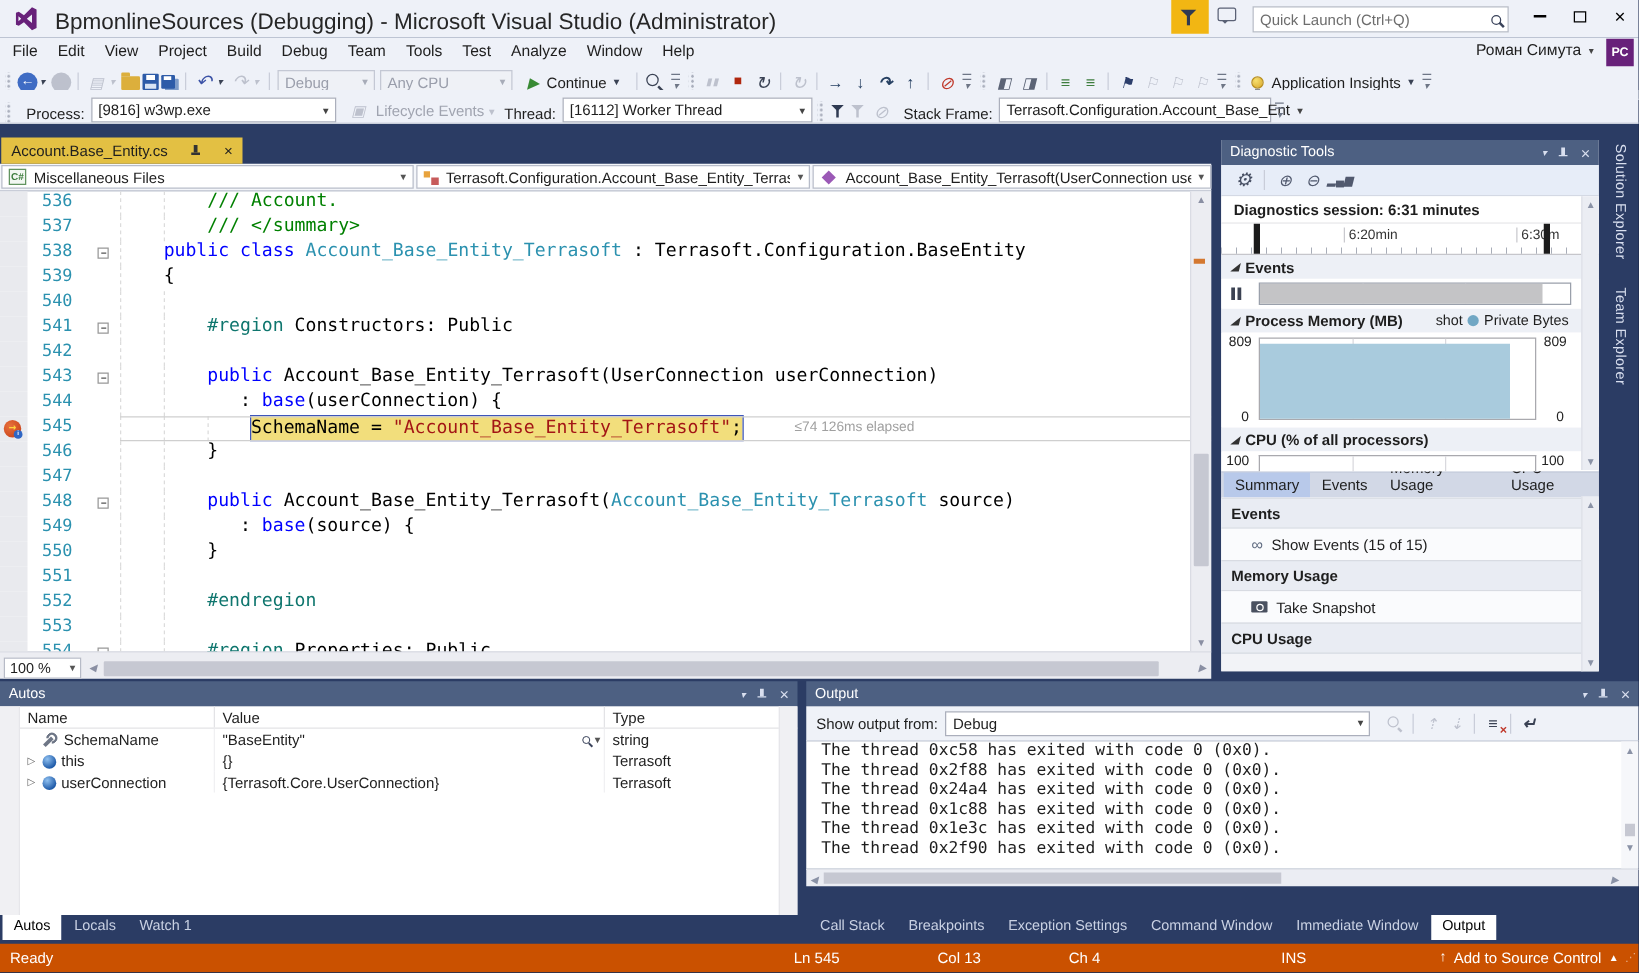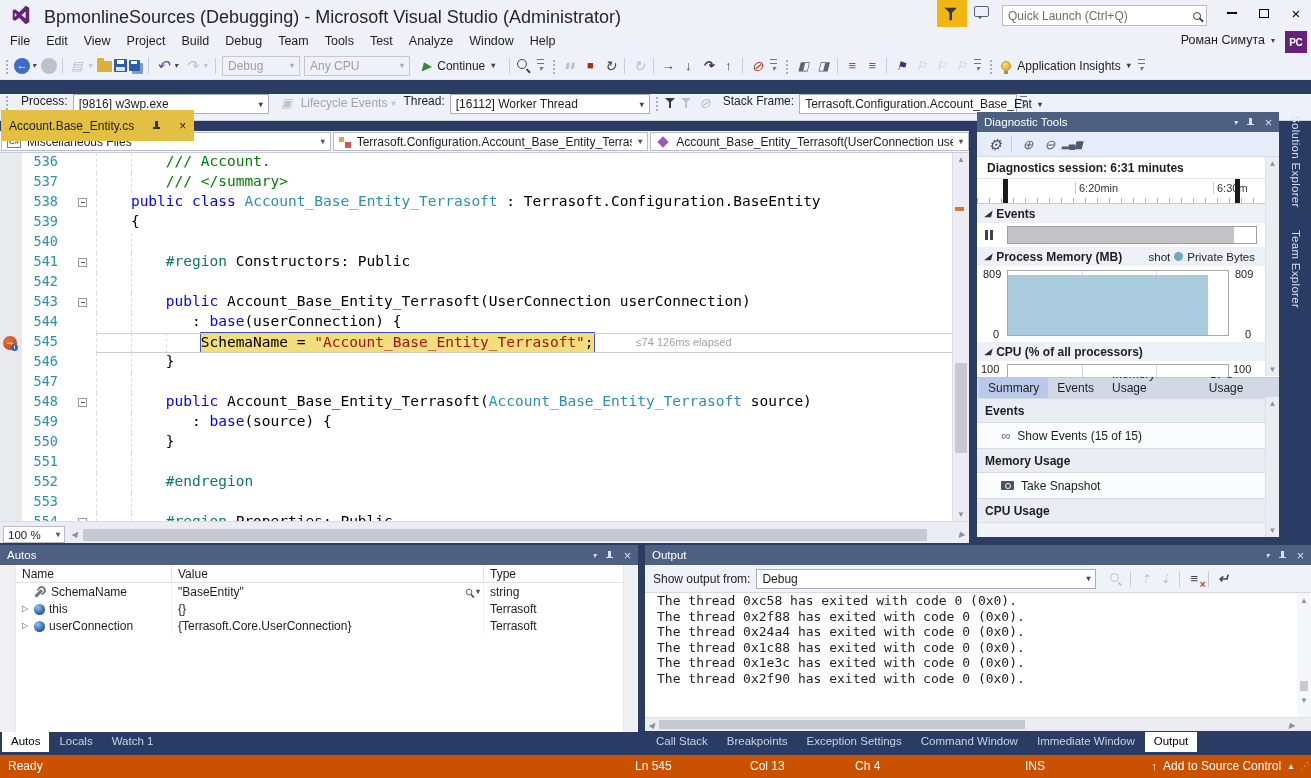--- a/index.html
+++ b/index.html
@@ -26,21 +26,21 @@
   .wmax i{display:block;width:10px;height:9px;border:1.5px solid #000}
 
   .menubar{position:absolute;left:0;top:30px;width:100%;height:22px;background:#EEF1F8}
   .menus{position:absolute;left:2px;top:0;display:flex}
   .menu-item{padding:4px 8px;font-size:12.5px;color:#1E1E1E;cursor:default;white-space:nowrap}
   .userbox{position:absolute;right:36px;top:3px;display:flex;align-items:center;gap:6px;font-size:12.5px}
   .ucaret{font-size:8px;color:#444}
   .avatar{position:absolute;right:4px;top:31px;width:22px;height:22px;color:#fff;font-size:10px;font-weight:bold;display:flex;align-items:center;justify-content:center;z-index:5}
 
   .toolbar{position:absolute;left:0;top:52px;width:100%;height:28px;background:#EEF1F8;display:flex;align-items:center;border-bottom:1px solid #E2E5EE}
-  .dbgbar{position:absolute;left:0;top:94px;width:100%;height:27px;background:#EEF1F8;display:flex;align-items:flex-start;border-bottom:1px solid #CDD2DE}
+  .dbgbar{position:absolute;left:0;top:72px;width:100%;height:27px;background:#EEF1F8;display:flex;align-items:flex-end;border-bottom:1px solid #CDD2DE}
   .icons{display:inline-flex;align-items:center}
   .tbi{display:inline-flex;align-items:center;justify-content:center;width:18px;height:18px;font-size:13px;color:#3A4254;margin:0 1px;flex:none;cursor:default;line-height:1}
   .tbi.dis{color:#BDC1CD !important}
   .tsep{width:1px;height:16px;background:#C9CDD9;margin:0 4px;flex:none}
   .tgrip{width:5px;height:16px;margin:0 4px;flex:none;background-image:radial-gradient(circle,#A9AEBC 1px,transparent 1.2px);background-size:4px 4px;background-position:1px 1px}
   .i-caret{width:10px;font-size:8px;margin-left:-2px}
   .i-overflow{width:11px;font-size:8px;color:#6E7686;flex-direction:column;justify-content:flex-end;padding-bottom:2px}
   .i-overflow::before{content:'';width:7px;height:3px;border-top:1px solid #6E7686;border-bottom:1px solid #6E7686;margin-bottom:1px}
   .i-nav-back{background:#3F6CC4;color:#fff;border-radius:50%;width:16px;height:16px;font-size:11px}
   .i-nav-forward{background:#BDC1CD;color:#fff;border-radius:50%;width:16px;height:16px;font-size:11px}
@@ -97,21 +97,21 @@
   .dlabel{margin:0 5px 0 8px;color:#1E1E1E;white-space:nowrap;flex:none}
   .dbgsel{height:20px;background:#fff;border:1px solid #ABAFBC;display:flex;align-items:center;justify-content:space-between;padding:0 5px;font-size:12px;flex:none;cursor:pointer}
   .dbgsel .ccaret{font-size:8px;color:#444;margin-left:6px}
   .sel-process{width:196px}.sel-thread{width:200px}.sel-stack{width:218px}
   .lifecluster{display:flex;align-items:center;gap:4px;margin-left:8px;color:#A0A4B0;flex:none}
   .lifecluster .ccaret{font-size:8px;color:#BDC1CD}
 
   
   .egroup{position:absolute;left:0;top:107px;width:969px;height:436px}
   .tabrow{height:24px;position:relative}
-  .doctab{position:absolute;left:1px;top:3px;height:31px;display:flex;align-items:center;padding:0 8px;gap:18px;font-size:12px;color:#1E1E1E;cursor:pointer}
+  .doctab{position:absolute;left:1px;top:3px;height:21px;display:flex;align-items:center;padding:0 8px;gap:18px;font-size:12px;color:#1E1E1E;cursor:pointer}
   .i-pin{display:inline-block;width:9px;height:9px;position:relative;color:#333}
   .i-pin::before{content:'';position:absolute;left:3px;top:0;width:3px;height:6px;background:currentColor}
   .i-pin::after{content:'';position:absolute;left:1px;top:6px;width:7px;height:1.5px;background:currentColor}
   .tabclose{font-size:12px;color:#1E1E1E;cursor:pointer}
   .navbar{height:22px;background:#F4F6FA;display:flex;gap:2px;padding:1px 0 1px 1px;border-bottom:1px solid #C9CDD8}
   .navdd{background:#fff;border:1px solid #B7BCC9;display:flex;align-items:center;padding:0 5px;gap:6px;font-size:12px;cursor:pointer;overflow:hidden;white-space:nowrap}
   .nav1{width:330px}.nav2{width:316px}.nav3{width:319px}
   .navdd .ccaret{font-size:8px;color:#555;margin-left:auto;flex:none}
   .navdd span.lbl{overflow:hidden;text-overflow:clip;white-space:nowrap}
   .i-csproj{width:14px;height:13px;border:1px solid #629460;color:#3E7D3E;font:bold 8px/12px "Liberation Sans",sans-serif;text-align:center;background:#F2F7F2;flex:none}
@@ -225,21 +225,21 @@
   .paneltabs{position:absolute;left:0;bottom:0;height:20px;display:flex;gap:1px;padding-left:2px;align-items:stretch}
   .ttab{padding:3px 9px;color:#C9D1E3;font-size:11.5px;cursor:pointer;white-space:nowrap}
   .ttab.active{background:#fff;color:#000}
 
   
   .output{position:absolute;left:645px;top:545px;width:666px;height:207px}
   .otoolbar{height:28px;background:#EFF2F8;display:flex;align-items:center;padding:0 8px;border-bottom:1px solid #D4D9E4}
   .osel{width:340px;height:20px;background:#fff;border:1px solid #ABAFBC;display:flex;align-items:center;justify-content:space-between;padding:0 5px;margin-left:6px;font-size:12px;cursor:pointer}
   .osel .ccaret{font-size:8px;color:#444}
   .oicons{display:flex;align-items:center;margin-left:10px}
-  .otext{position:relative;height:124px;background:#fff;overflow:hidden}
+  .otext{position:relative;height:102px;background:#fff;overflow:hidden}
   .oline{font:13px "DejaVu Sans Mono",monospace;height:15.5px;line-height:15.5px;white-space:pre;padding-left:12px;color:#1E1E1E}
   .ovs{position:absolute;right:0;top:0;bottom:0;width:14px;background:#F6F7FA}
   .ovs .ar{position:absolute;left:0;width:100%;text-align:center;font-size:8px;color:#8A92A6}
   .ovs .th{position:absolute;left:3px;width:8px;background:#C6C8D2}
   .ohs{position:relative;height:14px;background:#EBEDF3;border-top:1px solid #E0E2E9}
   .ohs .ar{position:absolute;top:3px;font-size:8px;color:#8A92A6}
   .ohs .th{position:absolute;left:14px;width:55%;top:2px;height:9px;background:#C6C8D2}
 
   
   .statusbar{position:absolute;left:0;top:755px;width:100%;height:23px;color:#fff;font-size:12px}

